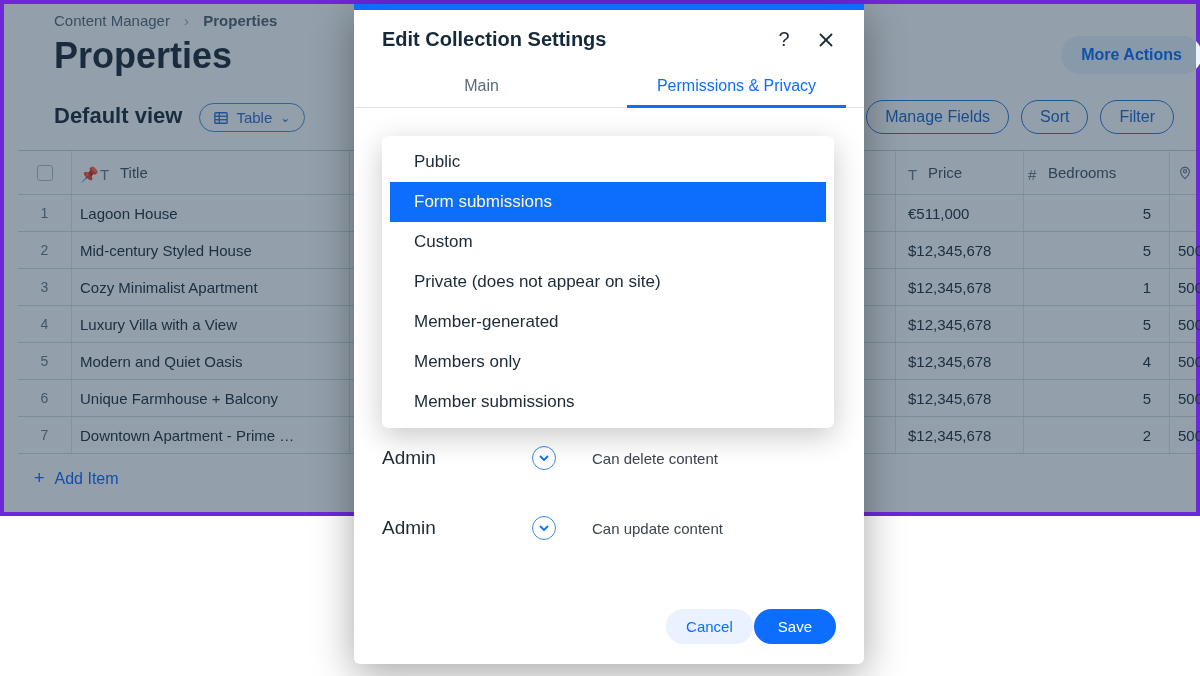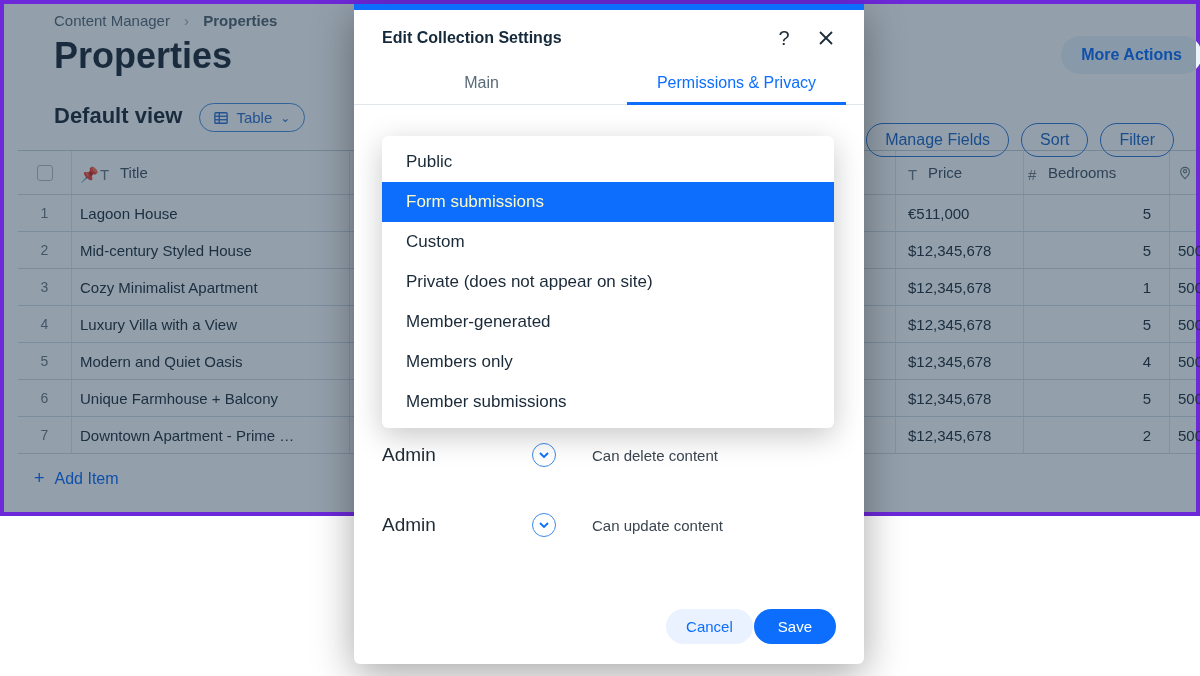--- a/index.html
+++ b/index.html
@@ -10,21 +10,21 @@
   .breadcrumb { font-size: 15px; color: #5a6b78; padding-left: 36px; }
   .breadcrumb .sep { margin: 0 10px; color: #9aa9b3; }
   .breadcrumb .crumb-current { font-weight: 700; color: #54636e; }
   .page-title { font-size: 36px; font-weight: 700; color: #1e2a36; padding: 6px 0 0 36px; }
   .more-actions { position: absolute; top: 32px; right: -6px; background: #eaf5ff; color: #0d6efd; font-weight: 600; font-size: 16px; padding: 10px 20px; border-radius: 22px; }
   .view-row { display: flex; align-items: flex-start; padding: 26px 0 0 36px; gap: 17px; }
   .view-name { font-size: 22px; font-weight: 700; color: #1e2a36; }
   .view-pill { display: inline-flex; align-items: center; gap: 8px; border: 1px solid #4a90e2; color: #3071d1; border-radius: 18px; padding: 5px 14px; font-size: 15px; }
   .pill-icon { width: 14px; height: 14px; display: inline-block; }
   .chev { font-size: 12px; color: #3071d1; }
-  .pill-buttons { position: absolute; top: 119px; right: 22px; display: flex; gap: 12px; }
+  .pill-buttons { position: absolute; top: 96px; right: 22px; display: flex; gap: 12px; }
   .pill-btn { border: 1px solid #3078d8; color: #1e68c9; background: transparent; border-radius: 22px; padding: 7px 18px; font-size: 16px; }
   
   .data-table { margin-top: 18px; border-top: 1px solid #c7d1d9; }
   .thead, .trow { display: grid; grid-template-columns: 54px 278px 546px 128px 146px 120px; align-items: center; border-bottom: 1px solid #d3dde5; font-size: 15px; }
   .thead { height: 44px; color: #445362; }
   .th, .td { padding: 0 8px; display: flex; align-items: center; gap: 6px; height: 100%; border-right: 1px solid #e1e7ec; white-space: nowrap; overflow: hidden; text-overflow: ellipsis; }
   .th:first-child, .td:first-child { justify-content: center; }
   .th .hicon { width: 14px; height: 14px; display: inline-block; color: #6d7b86; }
   .trow { height: 37px; color: #24323d; }
   .td-price, .th-price { padding-left: 12px; }
@@ -34,40 +34,40 @@
   .checkbox { width: 16px; height: 16px; border: 1.5px solid #b4bfc8; border-radius: 3px; }
   .thumb { width: 32px; height: 24px; background: linear-gradient(135deg,#9bb6c9,#d7e3ec); border-radius: 2px; display: inline-block; }
   .add-row { padding: 14px 0 0 16px; color: #0d6efd; font-size: 16px; display: flex; align-items: center; gap: 10px; }
   .plus { font-size: 18px; }
   
   .dim { position: absolute; inset: 0; background: rgba(20, 45, 70, 0.46); }
   
   .modal { position: absolute; top: 0; left: 350px; width: 510px; height: 660px; background: #fff; border-radius: 0 0 6px 6px; box-shadow: 0 10px 40px rgba(0,0,0,0.35); overflow: visible; }
   .modal-topbar { height: 6px; background: #0d6efd; }
   .modal-head { display: flex; align-items: center; justify-content: space-between; padding: 18px 28px 0 28px; }
-  .modal-title { font-size: 16px; font-weight: 700; color: #15293a; }
+  .modal-title { font-size: 20px; font-weight: 700; color: #15293a; }
   .modal-head-actions { display: flex; gap: 22px; align-items: center; font-size: 20px; color: #1d2b37; }
   .icon-btn { cursor: pointer; width: 20px; height: 20px; display: inline-flex; align-items: center; justify-content: center; }
   .tabs { display: flex; margin-top: 14px; border-bottom: 1px solid #e1e6ea; }
   .tab { flex: 1; text-align: center; padding: 12px 0; font-size: 16px; color: #5a6b78; cursor: pointer; }
   .tab.active { color: #0d6efd; position: relative; }
   .tab.active::after { content: ""; position: absolute; left: 18px; right: 18px; bottom: -1px; height: 3px; background: #0d6efd; }
   .modal-body { padding: 0 28px; }
   
   .perm-block { margin-top: 250px; }
   .perm-row { display: grid; grid-template-columns: 150px 60px 1fr; align-items: center; padding: 18px 0 28px 0; }
   .perm-role { font-size: 19px; color: #1e2b37; }
   .role-circle { width: 24px; height: 24px; border: 1px solid #3b8ae6; border-radius: 50%; display: inline-flex; align-items: center; justify-content: center; color: #0d6efd; font-size: 14px; }
   .perm-desc { font-size: 15px; color: #3a4550; }
   
   .modal-foot { position: absolute; bottom: 20px; right: 28px; display: flex; gap: 1px; }
   .btn-cancel { background: #eaf2ff; color: #0d6efd; border: none; border-radius: 20px; padding: 9px 20px; font-size: 15px; cursor: pointer; }
   .btn-save { background: #0d6efd; color: #fff; border: none; border-radius: 20px; padding: 9px 24px; font-size: 15px; cursor: pointer; }
   
-  .dropdown { position: absolute; top: 132px; left: 378px; width: 452px; background: #fff; border-radius: 6px; box-shadow: 0 8px 30px rgba(0,0,0,0.22); padding: 6px 0; z-index: 10; }
+  .dropdown { position: absolute; top: 132px; left: 378px; width: 452px; background: #fff; border-radius: 6px; box-shadow: 0 8px 30px rgba(0,0,0,0.22); padding: 6px 8px; z-index: 10; }
   .dropdown .opt { padding: 10px 24px; font-size: 17px; color: #1b2a38; cursor: pointer; }
   .dropdown .opt.selected { background: #0d6efd; color: #fef9c3; }
 </style>
 </head>
 <body>
 
 <div class="viewport">
 
   <div class="bg-page">
     <div class="breadcrumb">

